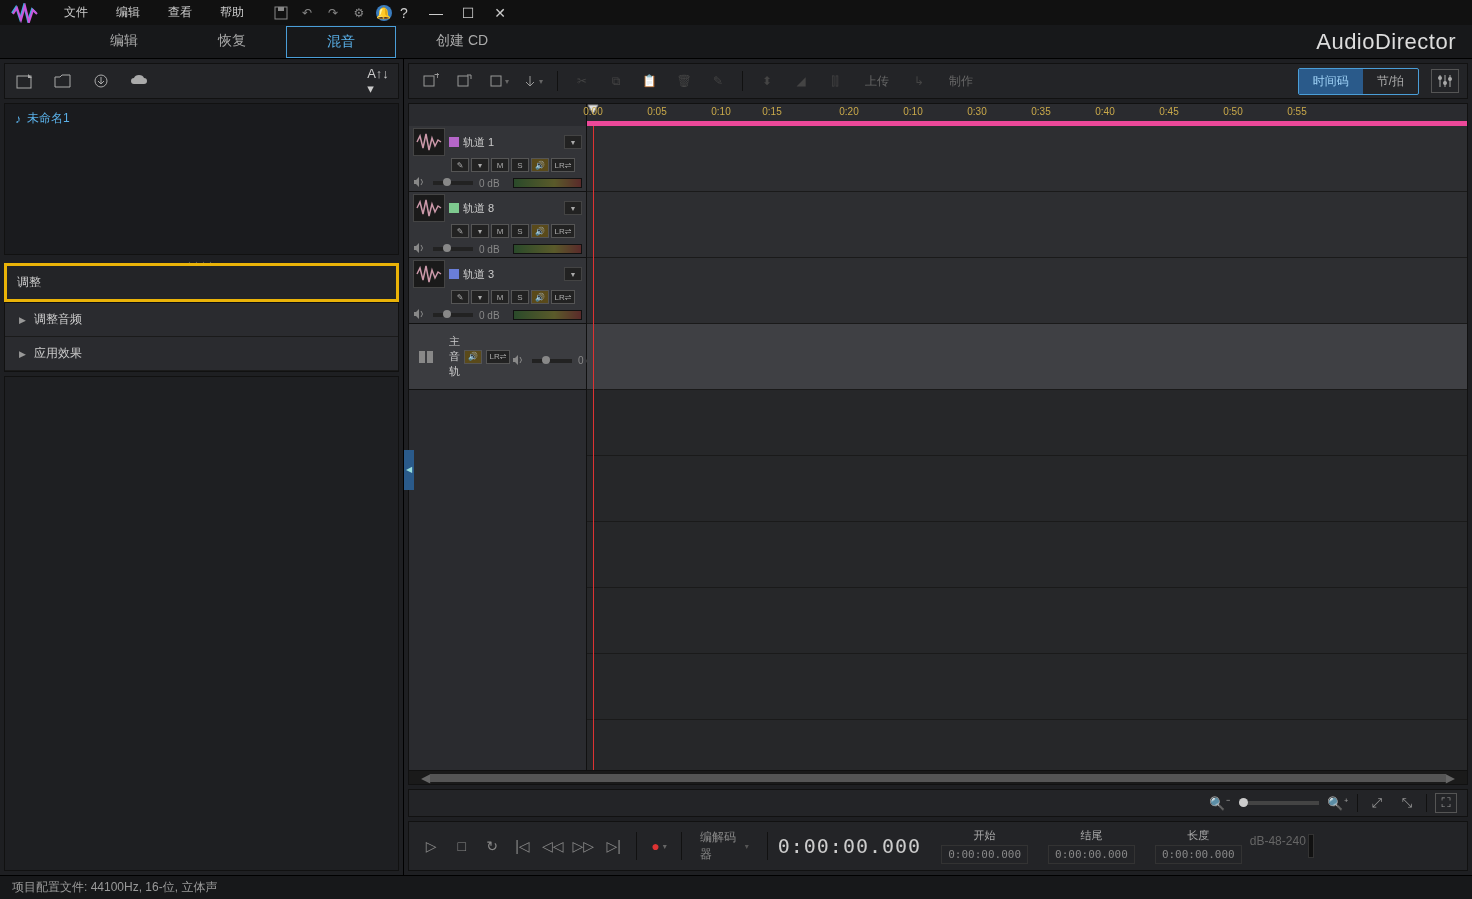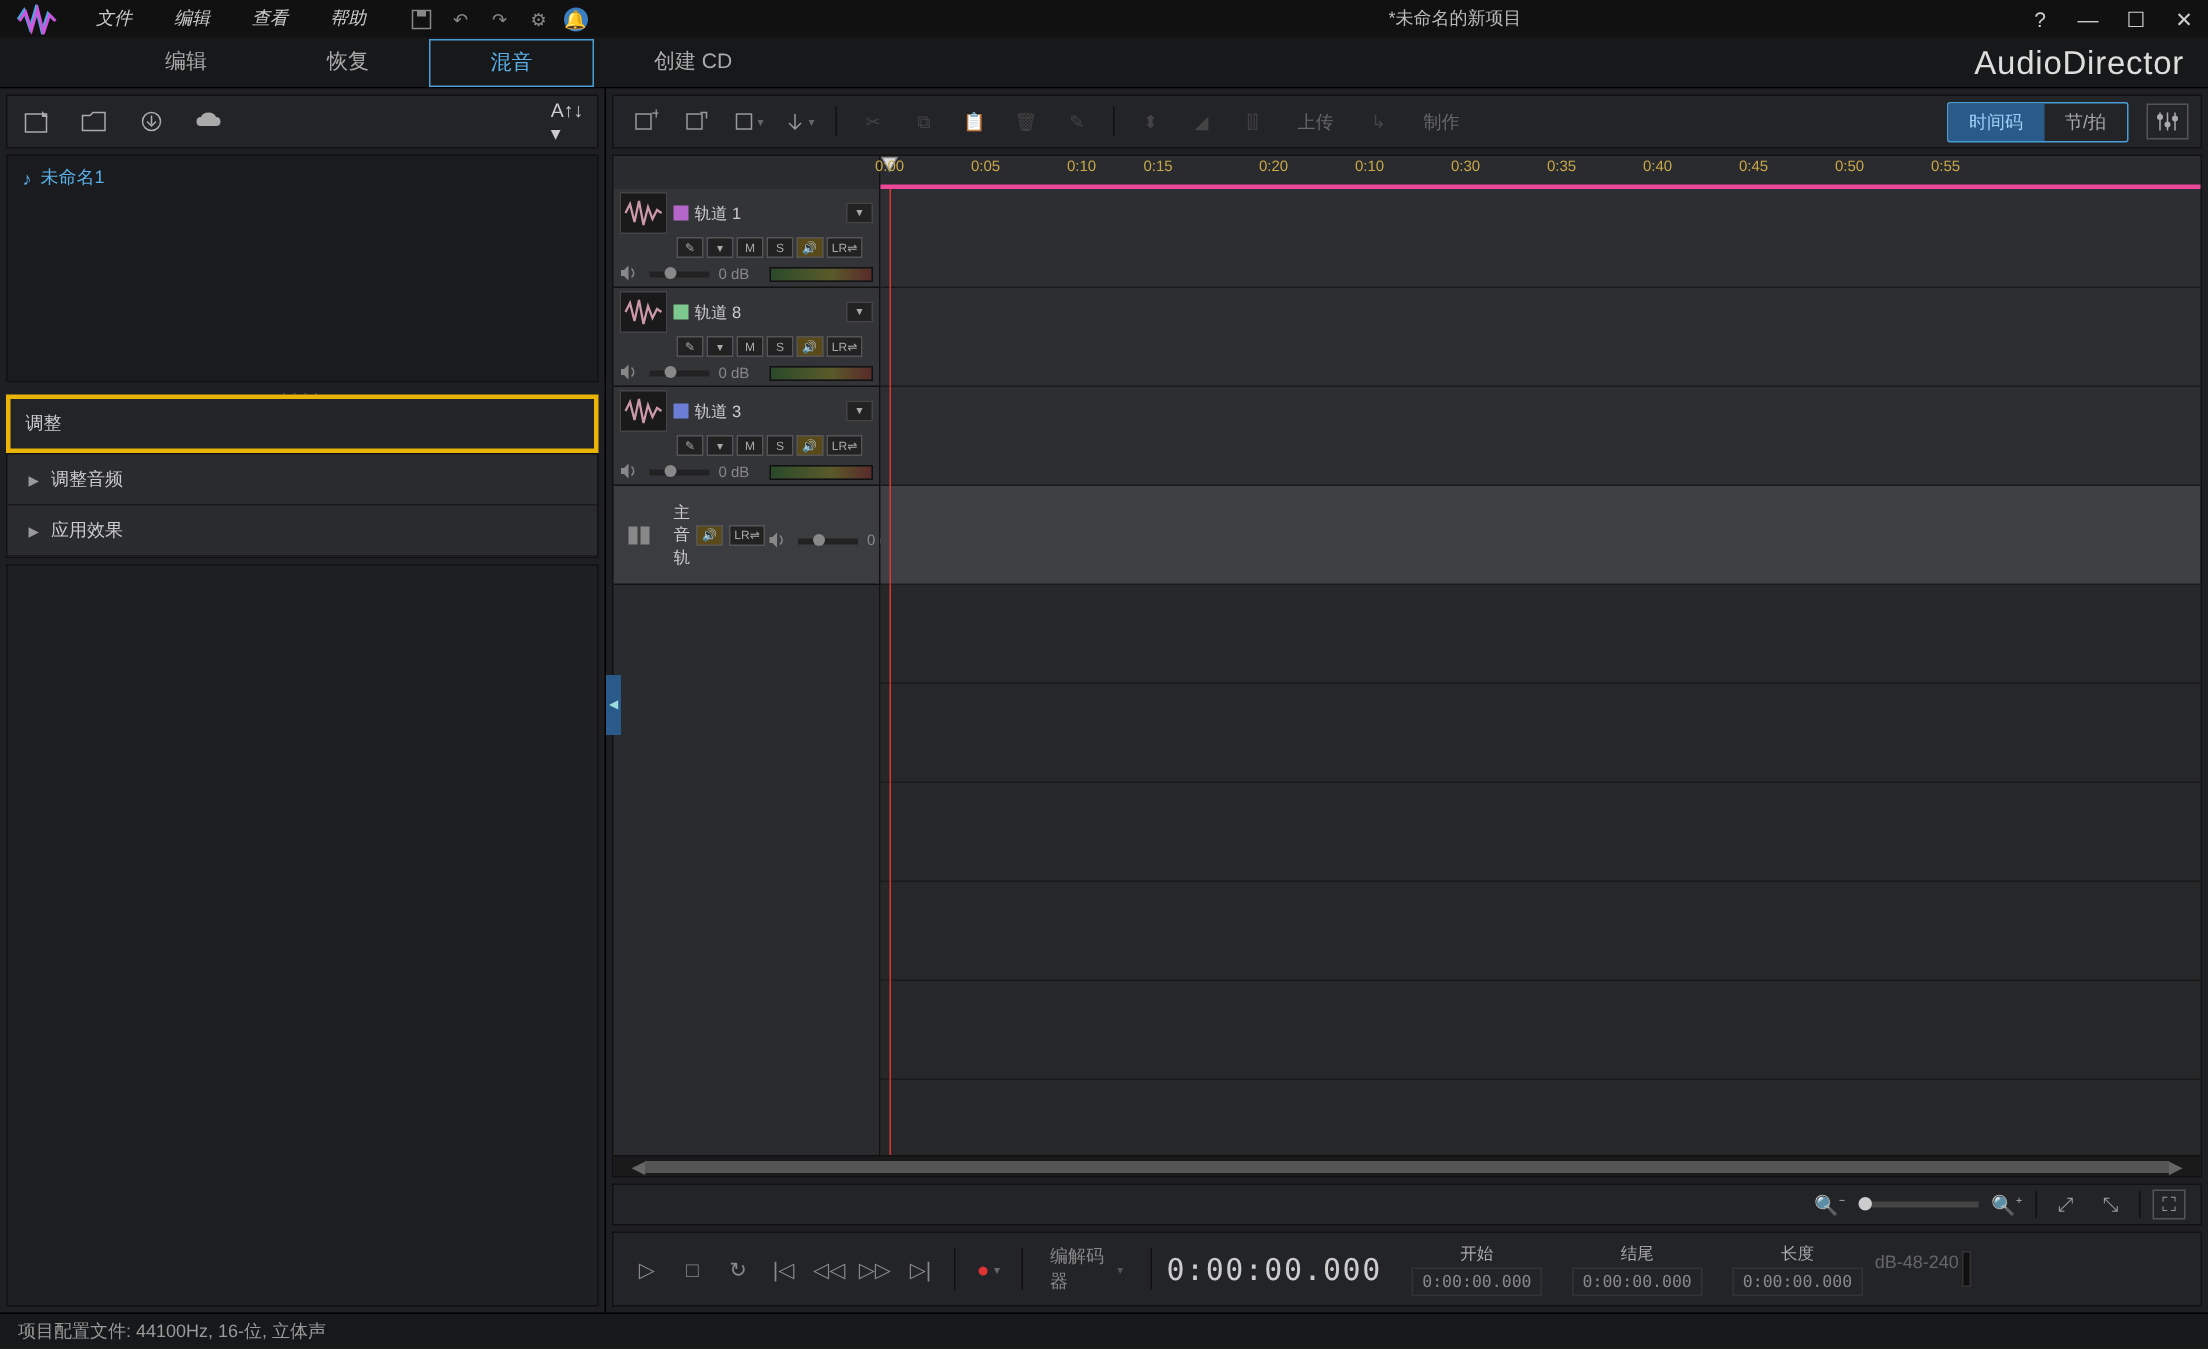--- a/index.html
+++ b/index.html
@@ -2,21 +2,21 @@
 <html><head>
 <meta charset="utf-8">
 <style>
 * { margin: 0; padding: 0; box-sizing: border-box; font-family: "Microsoft YaHei", Arial, sans-serif; font-size: 12px; user-select: none; }
 body { background: #1a1a1a; color: #aaa; width: 1472px; height: 899px; overflow: hidden; display: flex; flex-direction: column; }
 
 
 .titlebar { height: 25px; background: #111; display: flex; align-items: center; padding: 0 4px; }
 .logo { width: 40px; height: 25px; display: flex; align-items: center; justify-content: center; }
 .logo svg { width: 28px; height: 20px; }
-.menu-bar { display: flex; gap: 4px; margin-left: 8px; font-style: italic; }
+.menu-bar { display: flex; gap: 4px; margin-left: 8px; }
 .menu-item { padding: 3px 12px; color: #ccc; cursor: pointer; }
 .tb-icons { display: flex; gap: 8px; margin-left: 16px; align-items: center; }
 .tb-icon { width: 18px; height: 18px; color: #888; cursor: pointer; display: flex; align-items: center; justify-content: center; }
 .tb-icon.bell { background: #3a7dc0; border-radius: 50%; width: 16px; height: 16px; color: #fff; }
 .title-center { flex: 1; text-align: center; color: #bbb; padding-left: 200px; }
 .win-controls { display: flex; gap: 8px; }
 .win-btn { width: 24px; height: 20px; color: #ccc; cursor: pointer; display: flex; align-items: center; justify-content: center; font-size: 14px; }
 
 
 .tab-row { height: 34px; background: #17181a; display: flex; align-items: center; border-bottom: 1px solid #000; }
@@ -56,21 +56,21 @@
 .tb-spacer { flex: 1; }
 .seg-group { display: flex; border: 1px solid #4a9ed8; border-radius: 2px; overflow: hidden; }
 .seg-btn { padding: 4px 14px; color: #aaa; cursor: pointer; font-size: 12px; }
 .seg-btn.active { background: #2a5a8a; color: #9dd0f5; }
 .mixer-btn { width: 28px; height: 24px; border: 1px solid #555; margin-left: 6px; display: flex; align-items: center; justify-content: center; cursor: pointer; }
 
 
 .timeline-wrap { flex: 1; display: flex; flex-direction: column; border: 1px solid #111; margin: 0 4px 4px 4px; min-height: 0; background: #262729; }
 .ruler-row { height: 22px; display: flex; }
 .track-head-spacer { width: 178px; background: #2a2b2f; border-right: 1px solid #111; }
-.ruler { flex: 1; position: relative; background: #2a2b2f; border-bottom: 3px solid #ec4899; }
+.ruler { flex: 1; position: relative; background: #2a2b2f; border-bottom: 5px solid #ec4899; }
 .ruler-tick { position: absolute; top: 2px; color: #c9a94a; font-size: 10px; transform: translateX(-50%); }
 .playhead-marker { position: absolute; top: 0; transform: translateX(-50%); }
 .playhead-marker svg { display: block; }
 
 .tracks-area { flex: 1; display: flex; overflow: hidden; position: relative; justify-content: space-between; }
 .track-headers { width: 178px; background: #2a2b2f; border-right: 1px solid #111; }
 .track-header { height: 66px; border-bottom: 1px solid #111; background: #333438; padding: 2px 4px; display: flex; flex-direction: column; gap: 2px; }
 .th-row1 { display: flex; align-items: center; gap: 4px; }
 .th-icon { width: 32px; height: 28px; background: #1a1a1a; border: 1px solid #444; display: flex; align-items: center; justify-content: center; }
 .th-color { width: 10px; height: 10px; }
@@ -148,21 +148,20 @@
         <svg width="14" height="14" viewBox="0 0 14 14">
           <rect x="1" y="1" width="12" height="12" fill="none" stroke="#888"></rect>
           <rect x="4" y="1" width="6" height="4" fill="#888"></rect>
         </svg>
       </div>
     <div class="tb-icon">↶</div>
     <div class="tb-icon">↷</div>
     <div class="tb-icon">⚙</div>
     <div class="tb-icon bell">🔔</div>
   </div>
-  <div class="title-center">*未命名的新项目</div>
   <div class="win-controls">
     <div class="win-btn">?</div>
     <div class="win-btn">—</div>
     <div class="win-btn">☐</div>
     <div class="win-btn">✕</div>
   </div>
 </div>
 
 <div class="tab-row">
   <div class="main-tabs">

